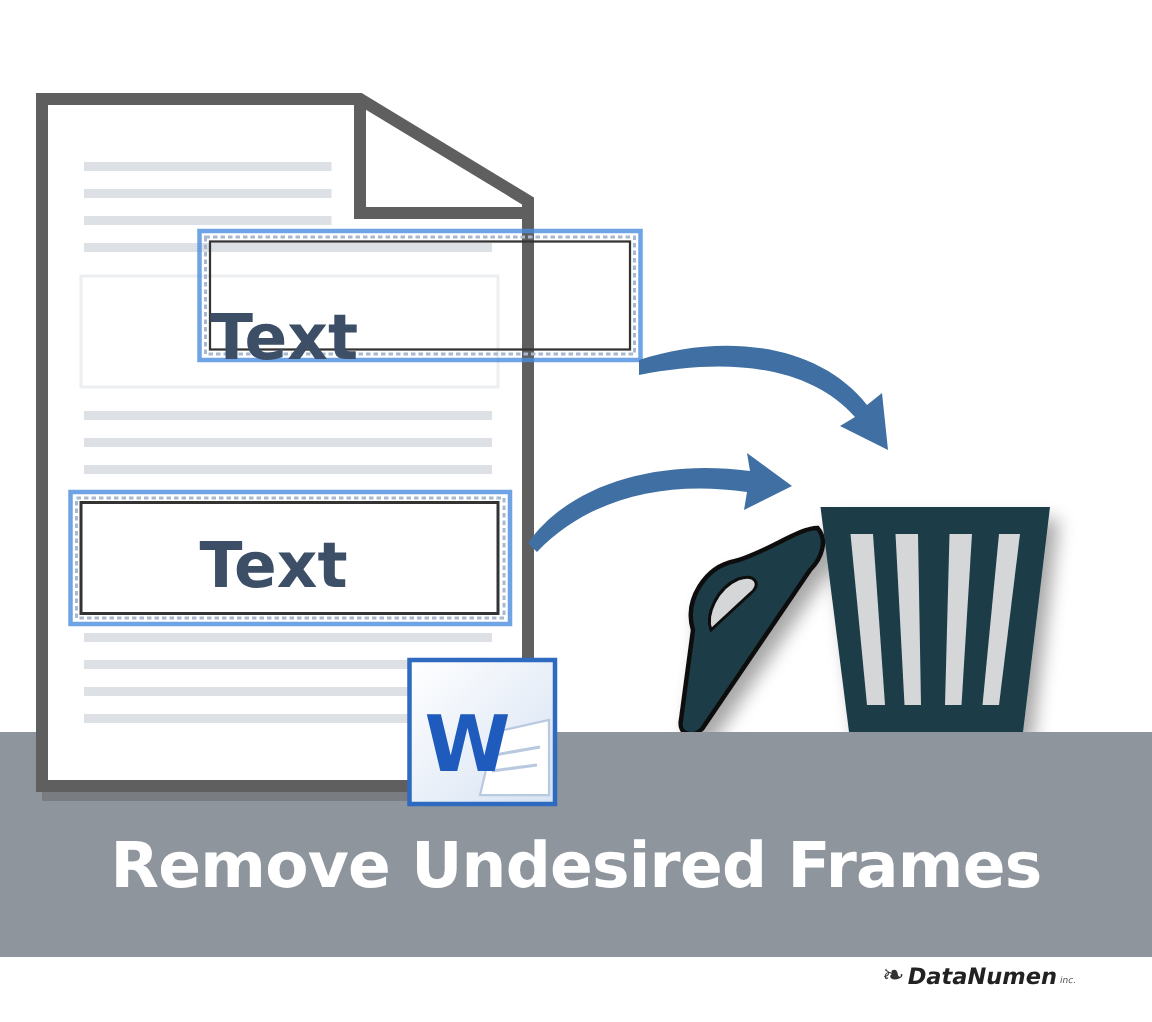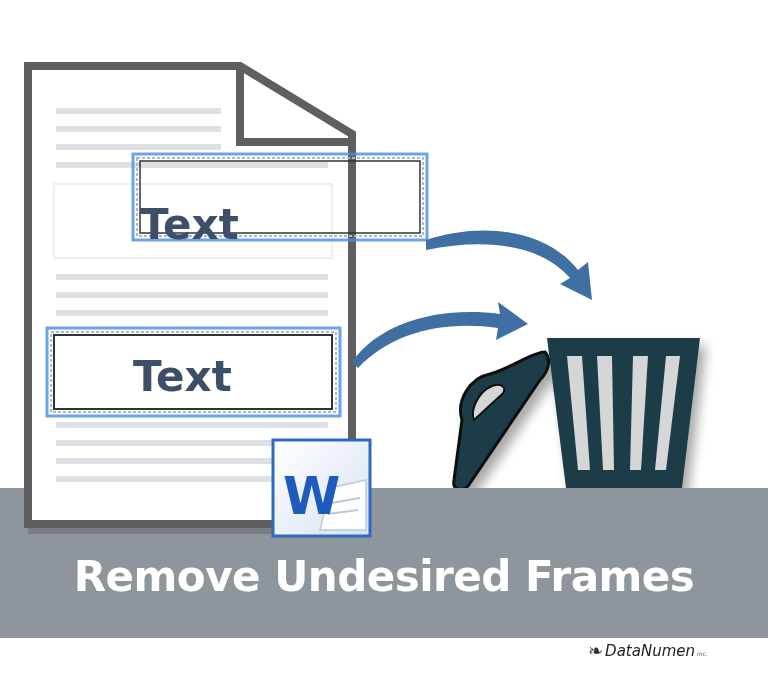--- a/index.html
+++ b/index.html
@@ -1,21 +1,21 @@
 <!DOCTYPE html>
 <html><head>
 <meta charset="utf-8">
 <style>
   html,body{margin:0;padding:0;background:#fff;}
   body{width:768px;height:681px;position:relative;overflow:hidden;font-family:"DejaVu Sans",sans-serif;}
   .band{position:absolute;left:0;top:488px;width:768px;height:150px;background:#8e959c;}
   .title{position:absolute;left:0;top:552px;width:768px;text-align:center;color:#fff;font-family:"DejaVu Sans",sans-serif;font-weight:bold;font-size:42px;letter-spacing:-0.5px;}
   .art{position:absolute;left:0;top:0;}
   .logo{position:absolute;left:588px;top:640px;display:flex;align-items:center;gap:2px;}
-  .logo-text{font-family:"DejaVu Sans",sans-serif;font-weight:normal;font-style:italic;font-size:15px;color:#222;text-align:right;}
+  .logo-text{font-family:"DejaVu Sans",sans-serif;font-weight:bold;font-style:italic;font-size:15px;color:#222;text-align:right;}
   .logo-inc{font-family:"DejaVu Sans",sans-serif;font-size:6px;color:#555;font-style:italic;margin-top:6px;}
   .frame-text{position:absolute;font-family:"DejaVu Sans",sans-serif;font-weight:bold;color:#3c4f66;font-size:42px;margin-top:10px;}
 </style>
 </head>
 <body>
 
 <svg class="art" width="768" height="681" viewBox="0 0 768 681">
   <defs>
     <filter id="sh" x="-20%" y="-20%" width="150%" height="150%">
       <feGaussianBlur in="SourceAlpha" stdDeviation="6"></feGaussianBlur>

